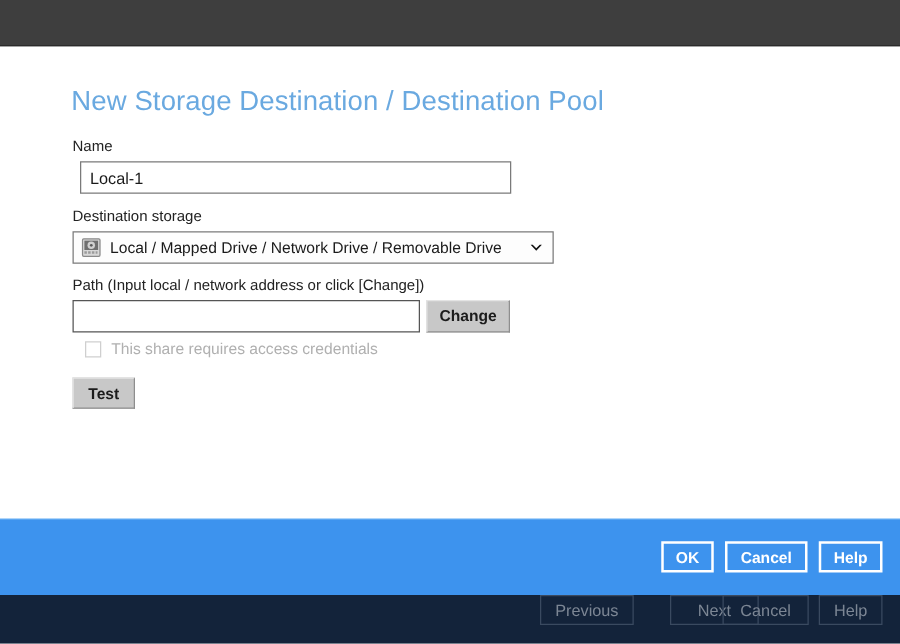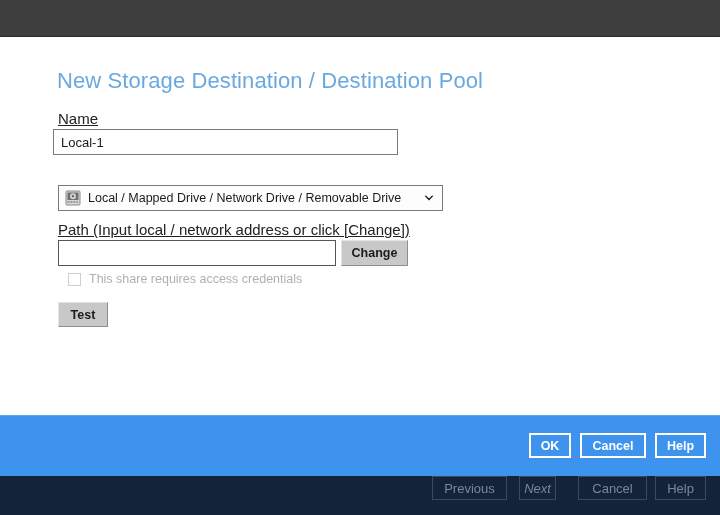--- a/index.html
+++ b/index.html
@@ -40,44 +40,43 @@
     left: 57px;
     top: 30px;
     font-size: 22px;
     color: #6aa9e0;
     letter-spacing: 0.1px;
     white-space: nowrap;
   }
 
   .field-label {
     position: absolute;
-    font-size: 15px;
+    font-size: 12px;
     color: #222222;
     white-space: nowrap;
-    text-decoration: underline;
   }
 
   .label-name     { left: 58px; top: 72px; }
   .label-dest     { left: 58px; top: 128px; }
   .label-path     { left: 58px; top: 183px; }
 
   
   .text-input {
     position: absolute;
     box-sizing: border-box;
     border: 1px solid #7a7a7a;
     background: #ffffff;
     font-family: "Liberation Sans", sans-serif;
     font-size: 13px;
     color: #1a1a1a;
     padding: 0 7px;
     outline: none;
   }
   .input-name {
-    left: 53px;
+    left: 64px;
     top: 91px;
     width: 345px;
     height: 26px;
   }
   .input-path {
     left: 58px;
     top: 202px;
     width: 278px;
     height: 26px;
     border: 1px solid #555555;
@@ -223,36 +222,37 @@
     background: transparent;
     color: #7c8694;
     font-family: "Liberation Sans", sans-serif;
     font-size: 13px;
     display: flex;
     align-items: center;
     justify-content: center;
     cursor: default;
   }
   .btn-previous { left: 432px; width: 75px; }
-  .btn-next     { left: 519px; width: 37px; font-style: italic; }
+  .btn-next     { left: 536px; width: 71px; }
   .btn-cancel2  { left: 578px; width: 69px; }
   .btn-help2    { left: 655px; width: 51px; }
 </style>
 </head>
 <body>
 
 <div class="topbar"></div>
 
 <div class="content">
 
   <div class="page-title">New Storage Destination / Destination Pool</div>
 
   <div class="field-label label-name">Name</div>
   <input class="text-input input-name" type="text" value="Local-1" style="">
 
+  <div class="field-label label-dest">Destination storage</div>
   <div class="select-box">
     <svg class="hdd-icon" viewBox="0 0 16 16">
       <rect x="1" y="1" width="14" height="14" rx="1" fill="#d8d8d8" stroke="#8a8a8a" stroke-width="1"></rect>
       <rect x="2.5" y="2.5" width="11" height="7.5" fill="#6f6f6f"></rect>
       <circle cx="8" cy="6.2" r="3" fill="#d0d0d0"></circle>
       <circle cx="8" cy="6.2" r="1.1" fill="#5a5a5a"></circle>
       <rect x="2.5" y="11" width="2" height="2" fill="#9a9a9a"></rect>
       <rect x="5.5" y="11" width="2" height="2" fill="#9a9a9a"></rect>
       <rect x="8.5" y="11" width="2" height="2" fill="#9a9a9a"></rect>
       <rect x="11.5" y="11" width="1.5" height="2" fill="#9a9a9a"></rect>

